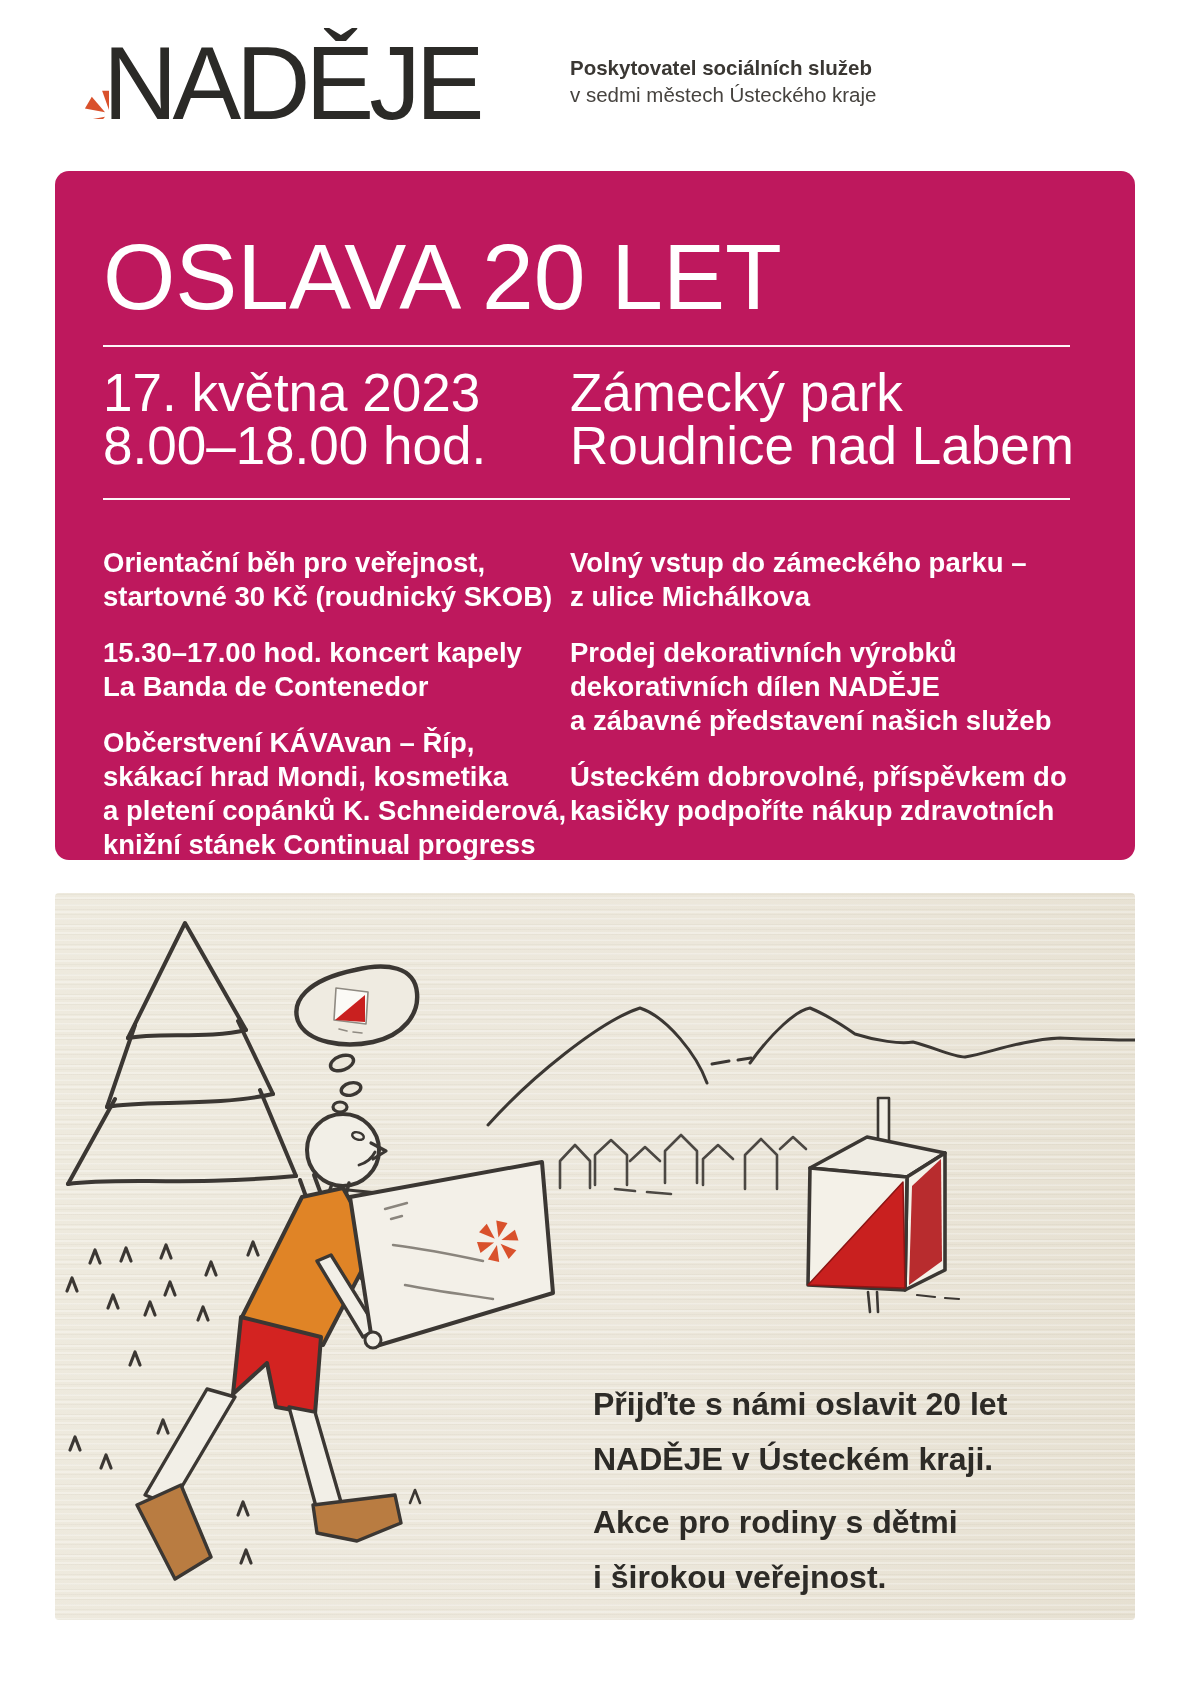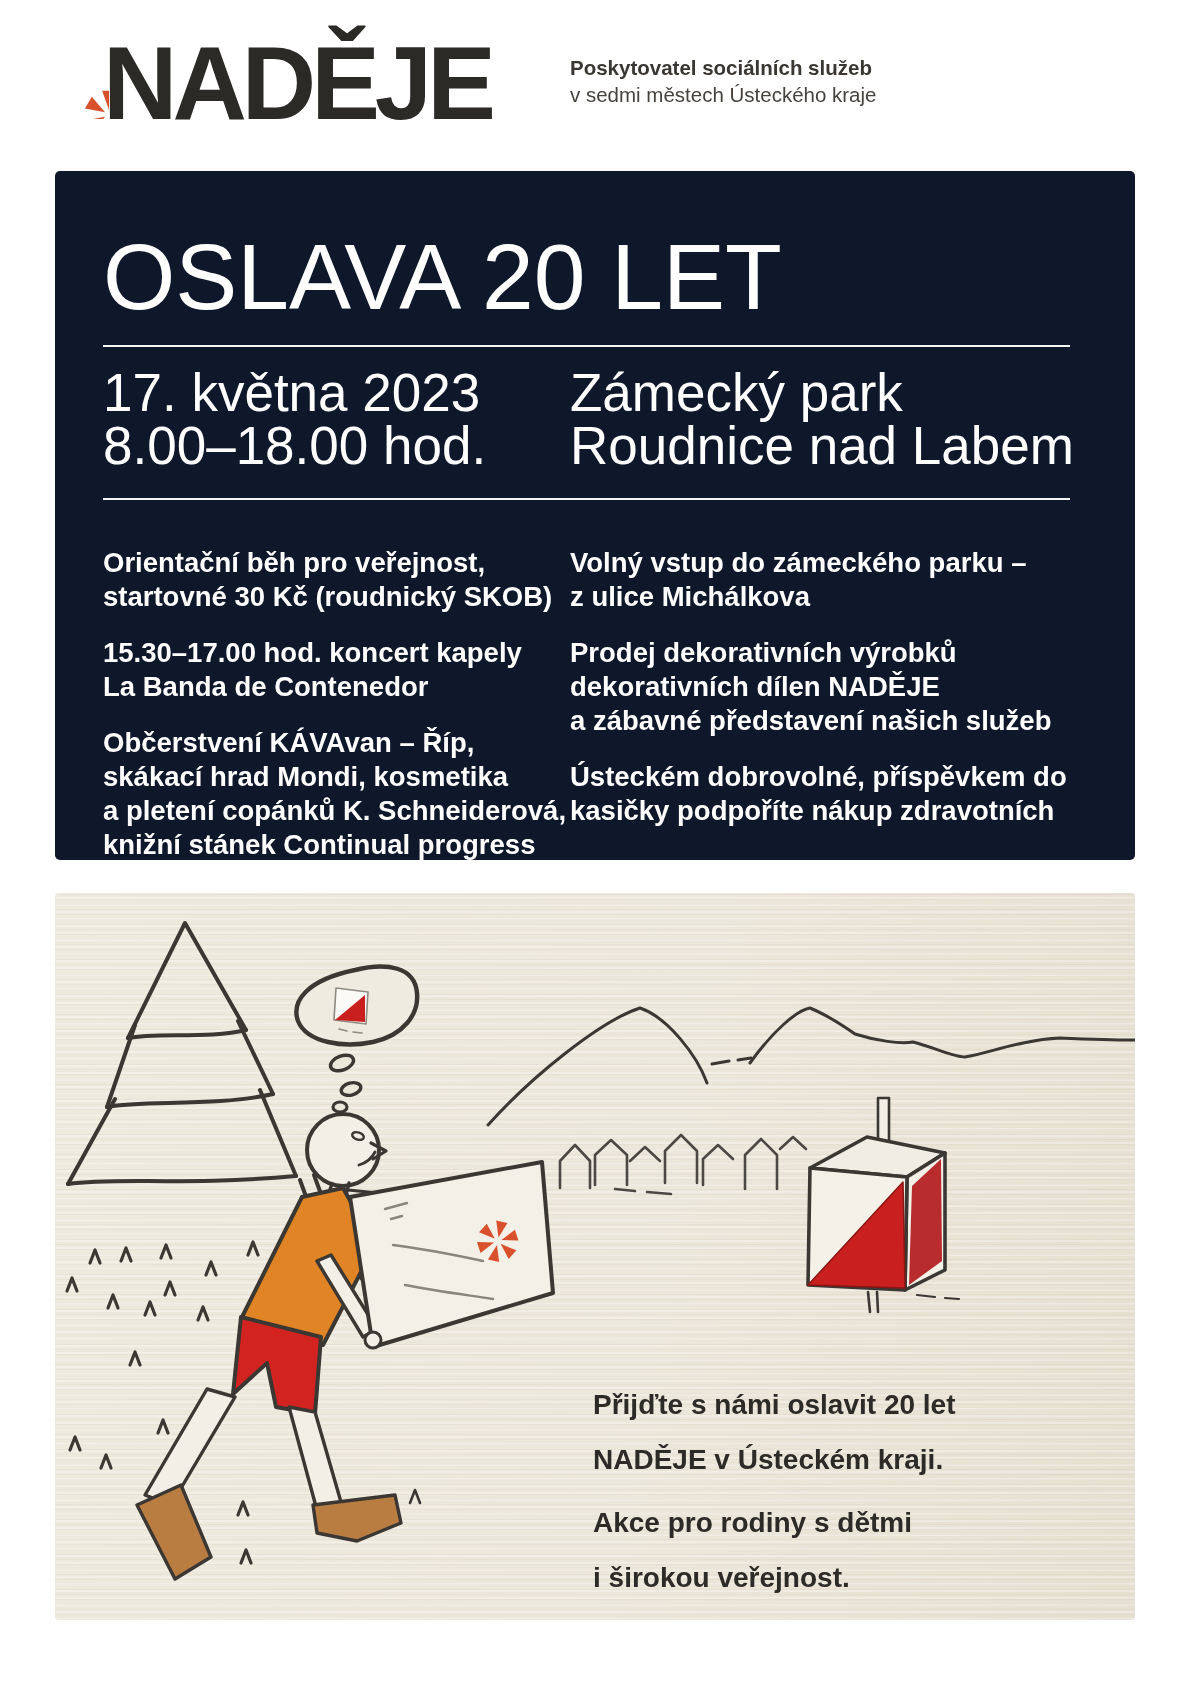--- a/index.html
+++ b/index.html
@@ -4,29 +4,29 @@
 <style>
   html,body{margin:0;padding:0;background:#ffffff;}
   .page{
     position:relative;width:1190px;height:1683px;background:#ffffff;overflow:hidden;
     font-family:"Liberation Sans", sans-serif;color:#2b2a27;
   }
   
   .logo-ast{position:absolute;left:54px;top:55px;width:55px;height:64px;}
   .brand{
     position:absolute;left:103px;top:32px;font-size:103px;line-height:1;
-    letter-spacing:-5px;font-weight:700;color:#2b2a27;
+    letter-spacing:-5px;font-weight:400;color:#2b2a27;
   }
   .tagline{position:absolute;left:570px;top:54px;font-size:20.5px;line-height:27px;}
   .tagline .b{font-weight:bold;color:#3a3733;}
   .tagline .r{font-weight:400;color:#46433f;}
   
   .banner{
     position:absolute;left:55px;top:171px;width:1080px;height:689px;
-    background:#0f172a;border-radius:5px;color:#ffffff;
+    background:#be185d;border-radius:14px;color:#ffffff;
   }
   .banner .title{
     position:absolute;left:48px;top:60px;font-size:93px;line-height:1;
     font-weight:400;letter-spacing:0px;white-space:nowrap;
   }
   .rule{position:absolute;left:48px;width:967px;height:2px;background:rgba(255,255,255,.96);}
   .rule1{top:174px;}
   .rule2{top:327px;}
   .sched{position:absolute;top:195px;font-size:53px;line-height:53px;font-weight:400;}
   .sched.colL{left:48px;}
@@ -40,21 +40,21 @@
   .art{
     position:absolute;left:55px;top:893px;width:1080px;height:727px;
     background-color:#ece7db;border-radius:4px;
     background-image:
       repeating-linear-gradient(0deg, rgba(255,255,255,.28) 0 2px, rgba(0,0,0,0) 2px 7px),
       repeating-linear-gradient(0deg, rgba(125,112,88,.05) 0 1px, rgba(0,0,0,0) 1px 5px),
       linear-gradient(100deg, #eeeade 0%, #ece7db 55%, #e6e0d1 100%);
   }
   .art svg.scene{position:absolute;left:0;top:0;}
   .caption{
-    position:absolute;left:538px;top:476px;font-size:28px;font-weight:bold;
+    position:absolute;left:538px;top:476px;font-size:32px;font-weight:bold;
     line-height:55px;color:#2d2b27;
   }
   .caption p{margin:0 0 8px 0;}
   .caption div{white-space:nowrap;}
   .hidden-defs{position:absolute;width:0;height:0;overflow:hidden;}
 </style>
 </head>
 <body>
 
 <div class="page">

